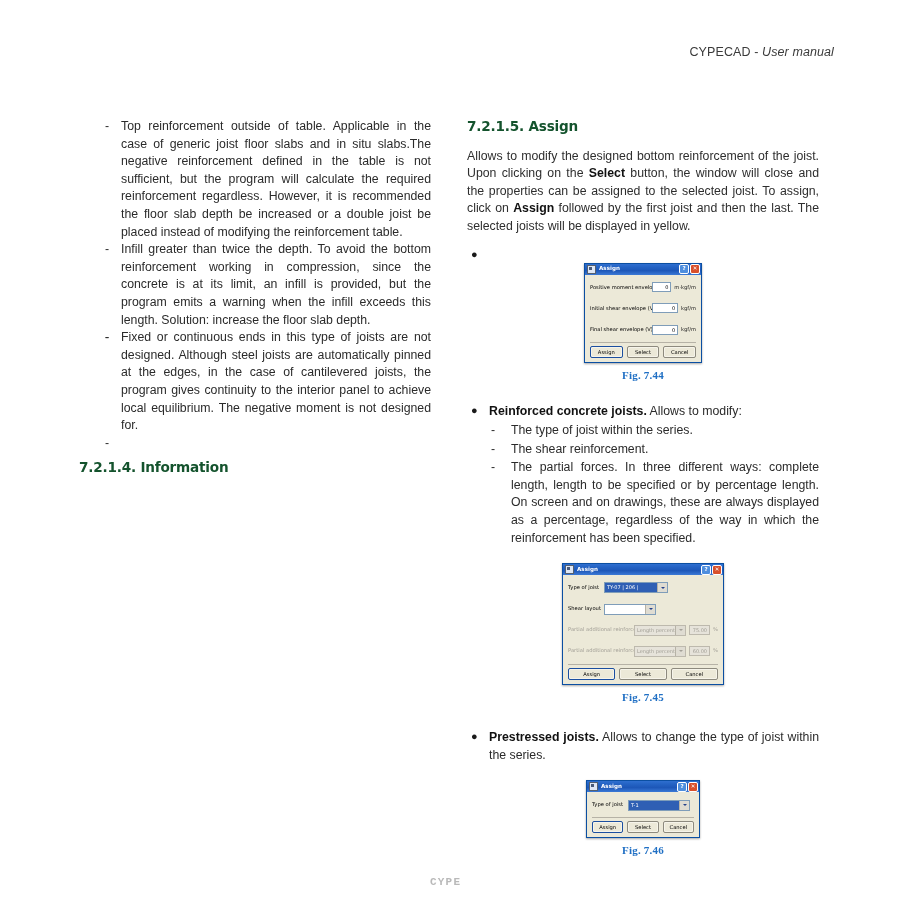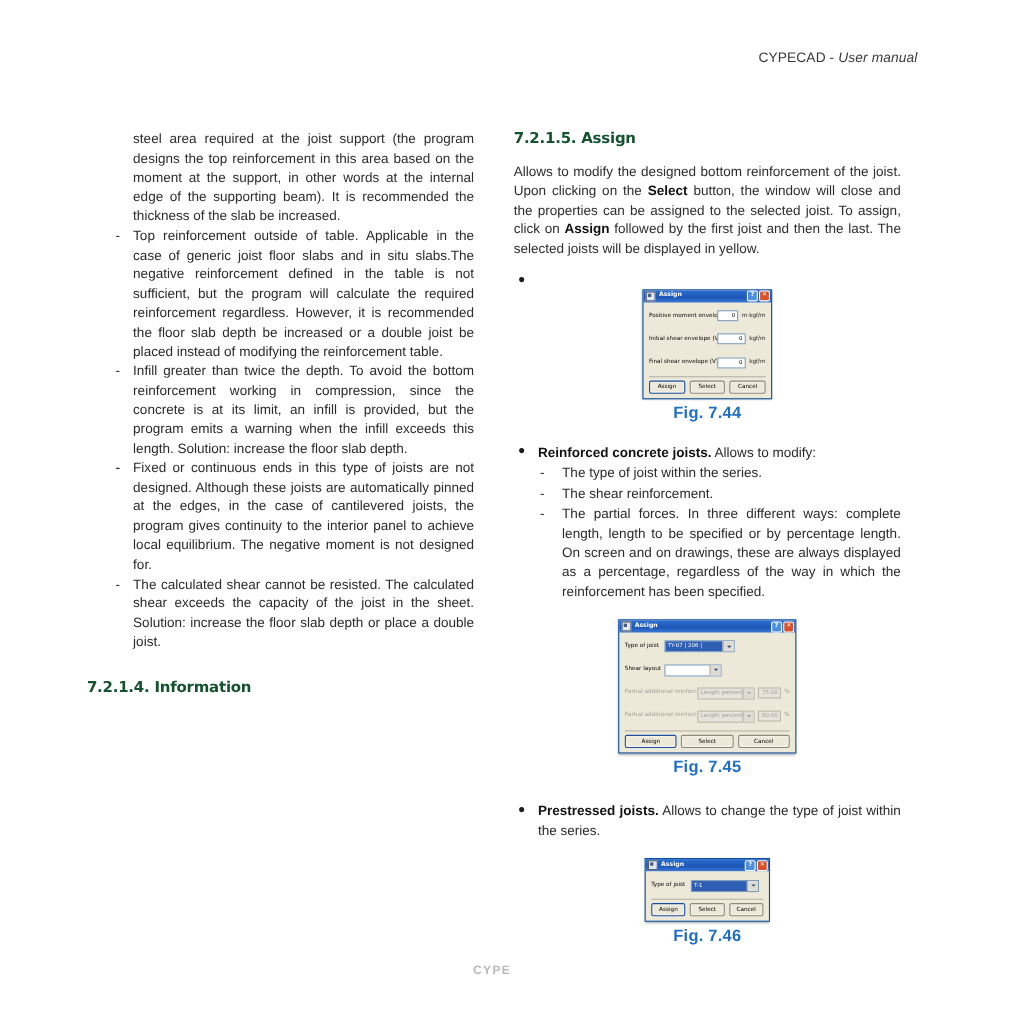--- a/index.html
+++ b/index.html
@@ -122,23 +122,23 @@
 
   .spacer-24 { height: 24px; }
   .spacer-16 { height: 16px; }
   .spacer-12 { height: 12px; }
   .spacer-8  { height: 8px; }
 
   
   .figure { text-align: center; }
   .fig-caption {
     color: #1f6fc4;
-    font-family: Liberation Sans, sans-serif;
+    font-family: Liberation Serif, serif;
     font-weight: bold;
-    font-size: 15px;
+    font-size: 11px;
     margin-top: 4px;
     letter-spacing: .2px;
   }
 
   .dlg {
     display: inline-block;
     text-align: left;
     background: #ece9d8;
     border: 1px solid #0b4fa2;
     box-shadow: 0 1px 2px rgba(0,0,0,.35);
@@ -280,56 +280,54 @@
 
   
   .footer-logo {
     position: absolute;
     left: 430px;
     top: 876px;
     font-size: 11px;
     font-weight: bold;
     letter-spacing: 1.2px;
     color: #b9b9b9;
-    font-family: Liberation Sans, sans-serif;
+    font-family: Liberation Mono, monospace;
   }
 </style>
 </head>
 <body>
 
 <div class="page-header">
   <div class="header-rule"></div>
   <div class="header-text">
     <span>CYPECAD - </span><span class="ital">User manual</span>
   </div>
   <div class="page-number">83</div>
 </div>
 
 <div class="col col-left">
 
-  <p class="body indent">steel area required at the joist support (the program designs the top reinforcement in this area based on the moment at the support, in other words at the internal edge of the supporting beam). It is recommended the thickness of the slab be increased.</p>
 
   <div class="dash-item">
     <span class="dash">-</span>
     <span class="txt">Top reinforcement outside of table. Applicable in the case of generic joist floor slabs and in situ slabs.The negative reinforcement defined in the table is not sufficient, but the program will calculate the required reinforcement regardless. However, it is recommended the floor slab depth be increased or a double joist be placed instead of modifying the reinforcement table.</span>
   </div>
   <div class="dash-item">
     <span class="dash">-</span>
     <span class="txt">Infill greater than twice the depth. To avoid the bottom reinforcement working in compression, since the concrete is at its limit, an infill is provided, but the program emits a warning when the infill exceeds this length. Solution: increase the floor slab depth.</span>
   </div>
   <div class="dash-item">
     <span class="dash">-</span>
   </div>
   <div class="dash-item">
     <span class="dash">-</span>
-    <span class="txt">Fixed or continuous ends in this type of joists are not designed. Although these joists are automatically pinned at the edges, in the case of cantilevered joists, the program gives continuity to the interior panel to achieve local equilibrium. The negative moment is not designed for.</span>
+    <span class="txt">Fixed or continuous ends in this type of joists are not designed. Although steel joists are automatically pinned at the edges, in the case of cantilevered joists, the program gives continuity to the interior panel to achieve local equilibrium. The negative moment is not designed for.</span>
   </div>
   <div class="dash-item">
     <span class="dash">-</span>
-    <span class="txt">The calculated shear cannot be resisted. The calculated shear exceeds the capacity of the joist in the sheet. Solution: increase the floor slab depth or place a double joist.</span>
   </div>
 
   <div class="spacer-24"></div>
 
   <h2 class="section">7.2.1.4. Information</h2>
 
   <div class="spacer-12"></div>
 
 
 </div>

